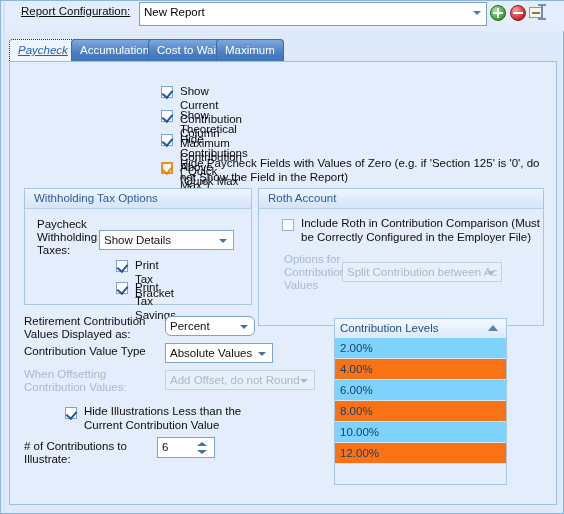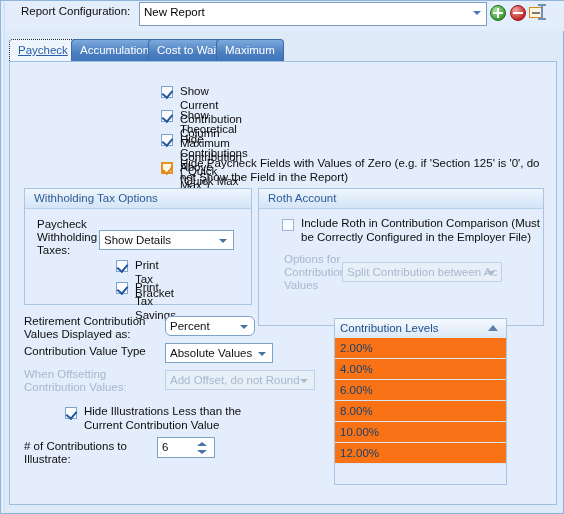--- a/index.html
+++ b/index.html
@@ -22,21 +22,21 @@
     background:linear-gradient(to right,#eaf2fd,#c9dcf2);
   }
 
   
   .config-row{
     position:absolute;left:0;top:0;width:564px;height:30px;
     background:#e3edfb;
   }
   .config-label{
     position:absolute;left:20px;top:4px;
-    font-size:11.5px;color:#0d0d0d;
+    font-size:11.5px;color:#0d0d0d;text-decoration:underline;
   }
   .config-combo{
     position:absolute;left:138px;top:1px;width:348px;height:24px;
     background:#ffffff;border:1px solid #7d9fc4;box-sizing:border-box;
   }
   .config-combo .val{
     position:absolute;left:4px;top:3px;font-size:11.5px;color:#000;
   }
   .config-combo .arrow{
     position:absolute;right:5px;top:8px;width:0;height:0;
@@ -164,21 +164,21 @@
   .grid .sortarrow{
     position:absolute;right:8px;top:6px;width:0;height:0;
     border-left:5px solid transparent;border-right:5px solid transparent;
     border-bottom:6px solid #5a7fa8;
   }
   .grid .rows{position:absolute;left:0;top:19px;right:0;bottom:0;overflow:hidden;}
   .grow{
     height:21px;line-height:20px;padding-left:5px;box-sizing:border-box;
     border-bottom:1px solid #d8e5f2;font-size:11.5px;color:#17406f;cursor:pointer;
   }
-  .grow.odd{background:#f97316;}
+  .grow.odd{background:#7dd3fc;}
   .grow.even{background:#f97316;}
   .gfill{background:#e3edfb;}
 </style>
 </head>
 <body>
 
 <div class="window">
 
   <div class="config-row">
     <div class="config-label">Report Configuration:</div>
@@ -199,21 +199,21 @@
       <div class="ren-box">
           <i></i>
         </div>
       <div class="ren-serif-t"></div>
         <div class="ren-caret"></div>
         <div class="ren-serif-b"></div>
     </div>
   </div>
 
   <div class="tabstrip">
-    <div class="tab active" style="left:0px;">Paycheck</div>
+    <div class="tab active" style="left:0px;font-style:italic;">Paycheck</div>
     <div class="tab inactive" style="left:62px;">Accumulation</div>
     <div class="tab inactive" style="left:139px;">Cost to Wait</div>
     <div class="tab inactive" style="left:207px;">Maximum</div>
   </div>
 
   <div class="panel">
 
     <div class="cbrow" style="left:151px;top:24px;">
       <div class="cbox">
           <div class="tick"></div>

